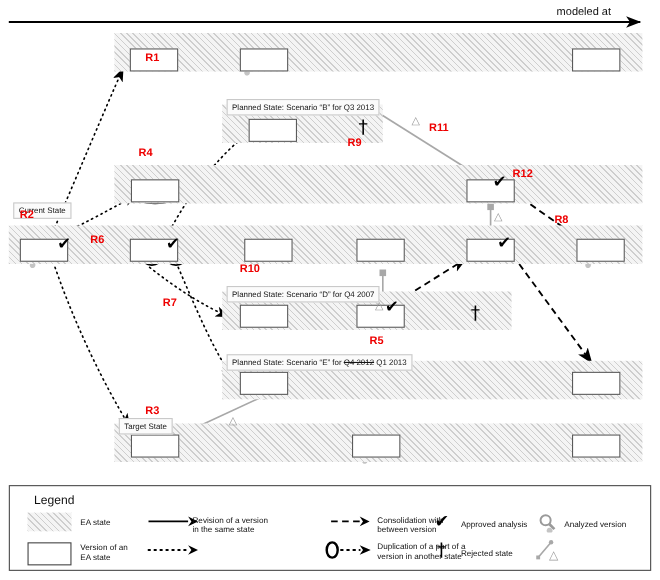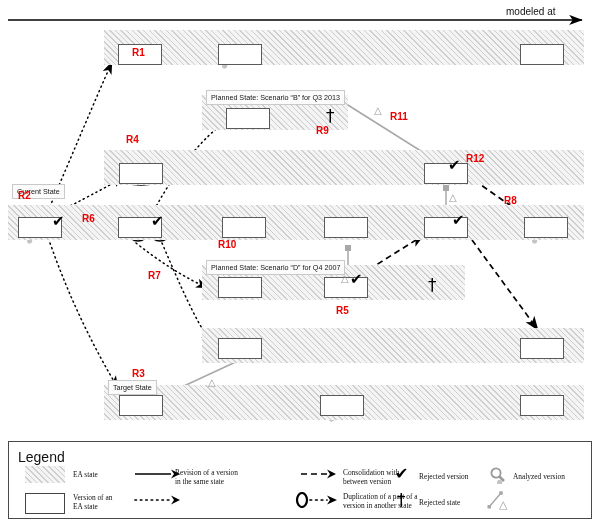--- a/index.html
+++ b/index.html
@@ -58,22 +58,22 @@
   }
   
   .axis-label{
     position:absolute;z-index:9;font-size:10px;color:#111;white-space:nowrap;
   }
   
   #legend{
     position:absolute;left:8px;top:441px;width:584px;height:78px;
     border:1px solid #4a4a4a;background:#fff;z-index:20;box-sizing:border-box;
   }
-  #legend .title{position:absolute;left:9px;top:7px;font-size:14px;color:#111;text-align:center;}
-  .lg-item{position:absolute;font-size:7.4px;line-height:9.2px;color:#111;white-space:pre-line;font-family:Liberation Serif, serif;}
+  #legend .title{position:absolute;left:22px;top:7px;font-size:11px;color:#111;text-align:center;}
+  .lg-item{position:absolute;font-size:7.4px;line-height:9.2px;color:#111;white-space:pre-line;}
   .lg-ico{position:absolute;}
   .sw-hatch{
     width:40px;height:17px;
     background-color:#f4f4f4;
     background-image:repeating-linear-gradient(45deg, rgba(160,160,160,.45) 0 1px, rgba(0,0,0,0) 1px 4px);
   }
   .sw-box{width:40px;height:21px;border:1.3px solid #444;background:#fff;box-sizing:border-box;}
 </style>
 </head>
 <body>
@@ -183,20 +183,23 @@
       <line x1="160" y1="169" x2="160" y2="179" stroke="#000" stroke-width="1.5"></line>
       <path d="M122,179 a19,6 0 0,0 38,0" fill="none" stroke="#000" stroke-width="1.5"></path>
     </g>
   </svg>
 
   <div class="axis-label" style="left:506px;top:6px;">modeled at</div>
 
   <div class="tag" style="left:206px;top:90px;">Planned State: Scenario “B” for Q3 2013</div>
   <div class="tag" style="left:12px;top:184px;">Current State</div>
   <div class="tag" style="left:206px;top:260px;">Planned State: Scenario “D” for Q4 2007</div>
+  <div class="tag" style="left:206px;top:322px;">
+    <span>Planned State: Scenario “E” for </span><span class="strike">Q4 2012</span><span> Q1 2013</span>
+  </div>
   <div class="tag" style="left:108px;top:380px;">Target State</div>
 
   <div class="vbox" style="left:118px;top:44px;"></div>
   <div class="vbox" style="left:218px;top:44px;"></div>
   <div class="vbox" style="left:520px;top:44px;"></div>
 
   <div class="vbox" style="left:226px;top:108px;"></div>
 
   <div class="vbox" style="left:119px;top:163px;"></div>
   <div class="vbox" style="left:424px;top:163px;"></div>
@@ -278,21 +281,21 @@
 
   <svg class="lg-ico" style="left:286px;top:50px;" width="44" height="16" viewBox="0 0 44 16">
     <ellipse cx="7" cy="8" rx="5" ry="7" fill="none" stroke="#000" stroke-width="2.2"></ellipse>
     <line x1="15" y1="8" x2="32" y2="8" stroke="#000" stroke-width="1.7" stroke-dasharray="1.6,4" stroke-linecap="round"></line>
     <path d="M32,3.6 L42,8 L32,12.4 L35,8 z" fill="#000"></path>
   </svg>
   <div class="lg-item" style="left:334px;top:50px;">Duplication of a part of a
 version in another state</div>
 
   <div class="lg-ico" style="left:386px;top:22px;font-size:16px;font-weight:bold;color:#000;font-family:'DejaVu Sans',sans-serif;">✔</div>
-  <div class="lg-item" style="left:410px;top:30px;">Rejected version</div>
+  <div class="lg-item" style="left:410px;top:30px;">Approved analysis</div>
 
   <div class="lg-ico" style="left:388px;top:48px;font-size:17px;color:#000;font-family:'DejaVu Sans',sans-serif;">†</div>
   <div class="lg-item" style="left:410px;top:56px;">Rejected state</div>
 
   <svg class="lg-ico" style="left:480px;top:24px;" width="18" height="18" viewBox="0 0 18 18">
     <circle cx="7" cy="7" r="4.6" fill="none" stroke="#9a9a9a" stroke-width="1.8"></circle>
     <line x1="10.3" y1="10.3" x2="15" y2="15" stroke="#9a9a9a" stroke-width="2.5"></line>
     <path d="M12.5,14.5 a2.7,2.7 0 1,0 0.1,0.1" fill="#c4c4c4"></path>
   </svg>
   <div class="lg-item" style="left:504px;top:30px;">Analyzed version</div>

